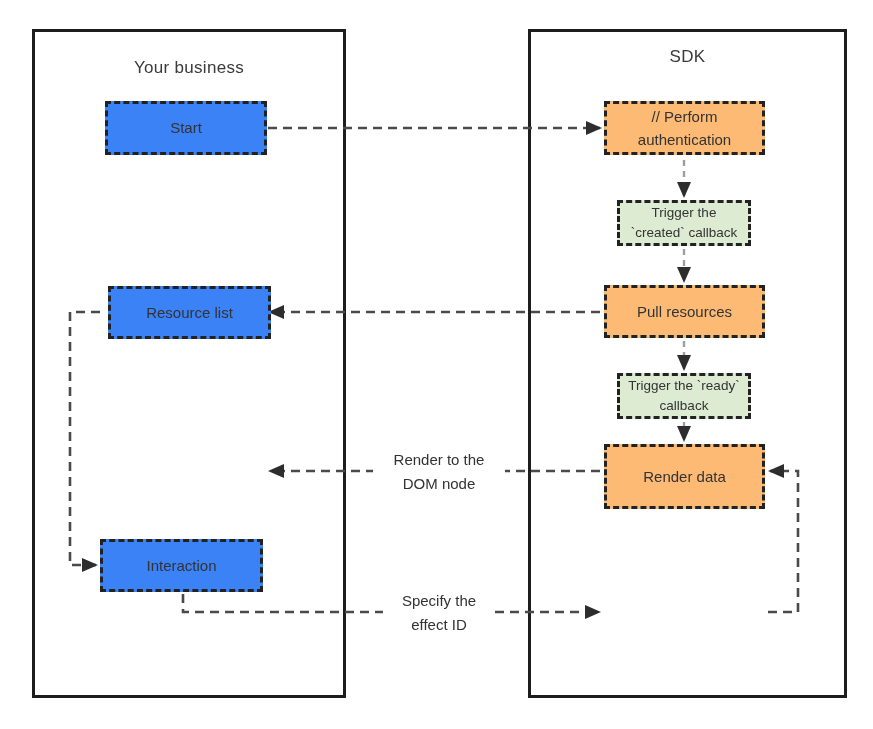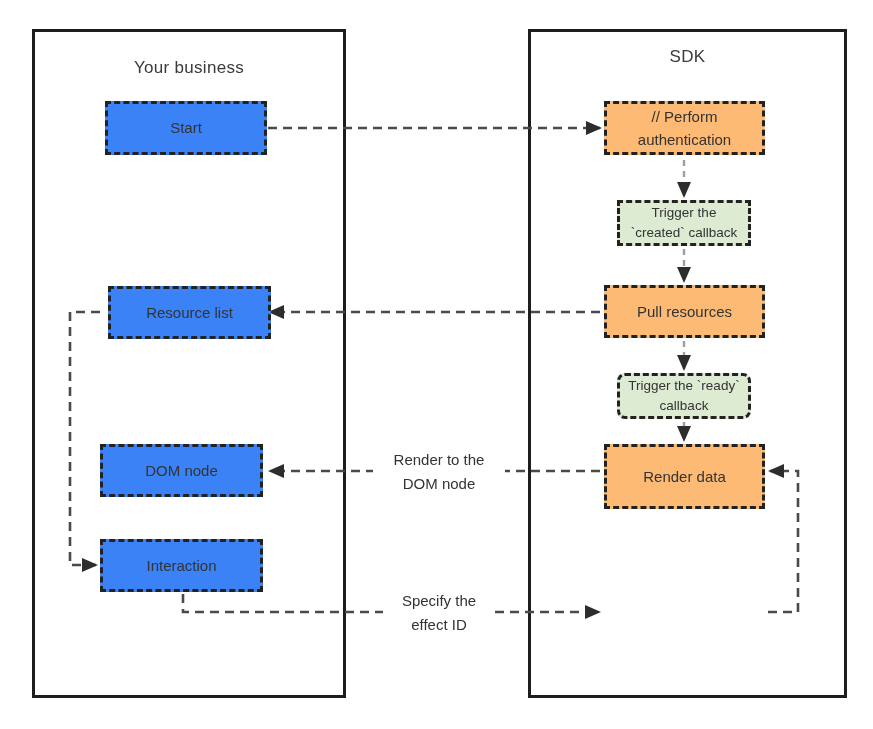--- a/index.html
+++ b/index.html
@@ -52,21 +52,21 @@
   .node.callback { background: #ddebd3; font-size: 13.5px; line-height: 1.5; padding: 2px 4px; }
 
   .n-start          { left: 105px; top: 101px; width: 162px; height: 54px; }
   .n-resource-list  { left: 100px; top: 286px; width: 163px; height: 53px; margin-left: 8px; }
   .n-dom-node       { left: 100px; top: 444px; width: 163px; height: 53px; }
   .n-interaction    { left: 100px; top: 539px; width: 163px; height: 53px; }
 
   .n-perform-auth   { left: 604px; top: 101px; width: 161px; height: 54px; }
   .n-created-cb     { left: 617px; top: 200px; width: 134px; height: 46px; }
   .n-pull-resources { left: 604px; top: 285px; width: 161px; height: 53px; padding-left: 10px; }
-  .n-ready-cb       { left: 617px; top: 373px; width: 134px; height: 46px; border-radius: 8px; }
+  .n-ready-cb       { left: 617px; top: 373px; width: 134px; height: 46px; }
   .n-render-data    { left: 604px; top: 444px; width: 161px; height: 65px; }
   .n-config-effects { left: 604px; top: 587px; width: 161px; height: 53px; }
   .n-config-effects span { display: inline-block; max-width: 108px; }
 
   .edge-label {
     position: absolute;
     background: #ffffff;
     color: #333333;
     font-size: 15px;
     line-height: 1.62;
@@ -127,23 +127,20 @@
 
   <div class="panel-title title-left">Your business</div>
   <div class="panel-title title-right">SDK</div>
 
   <div class="node n-start">
     <span>Start</span>
   </div>
   <div class="node n-resource-list">
     <span>Resource list</span>
   </div>
-  <div class="node n-dom-node">
-    <span>DOM node</span>
-  </div>
   <div class="node n-interaction">
     <span>Interaction</span>
   </div>
 
   <div class="node step n-perform-auth">
     <span>// Perform authentication</span>
   </div>
   <div class="node callback n-created-cb">
     <span>Trigger the `created` callback</span>
   </div>

